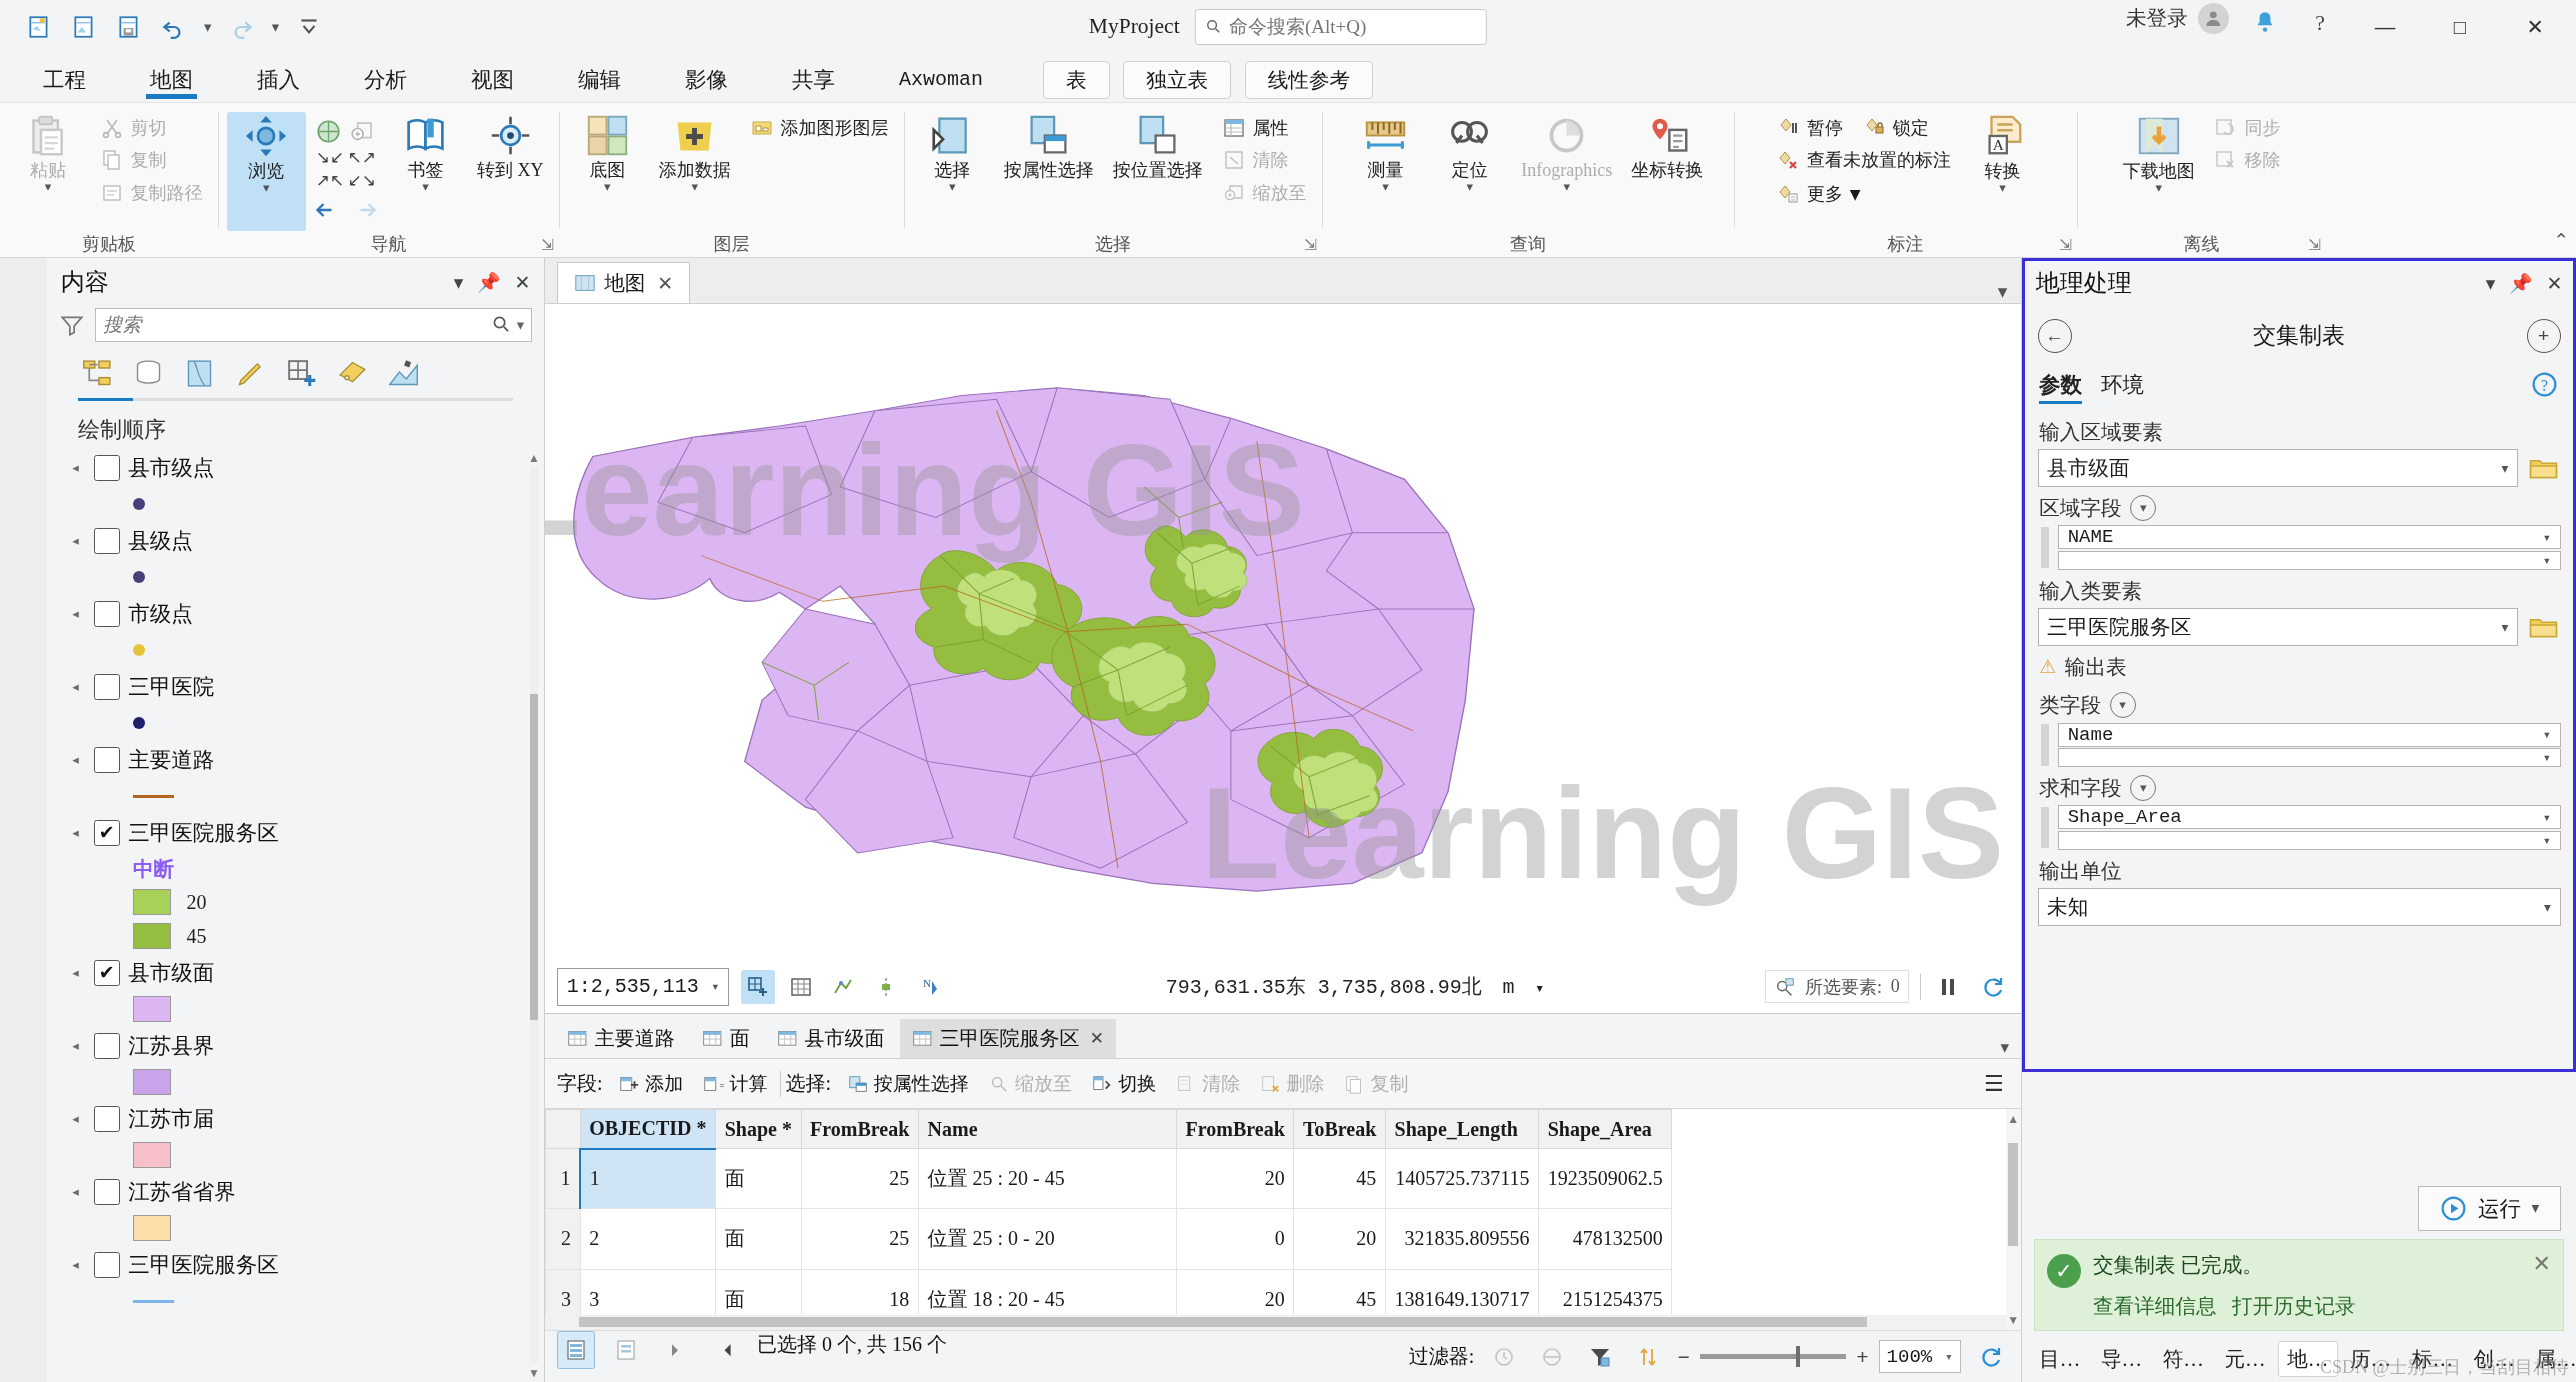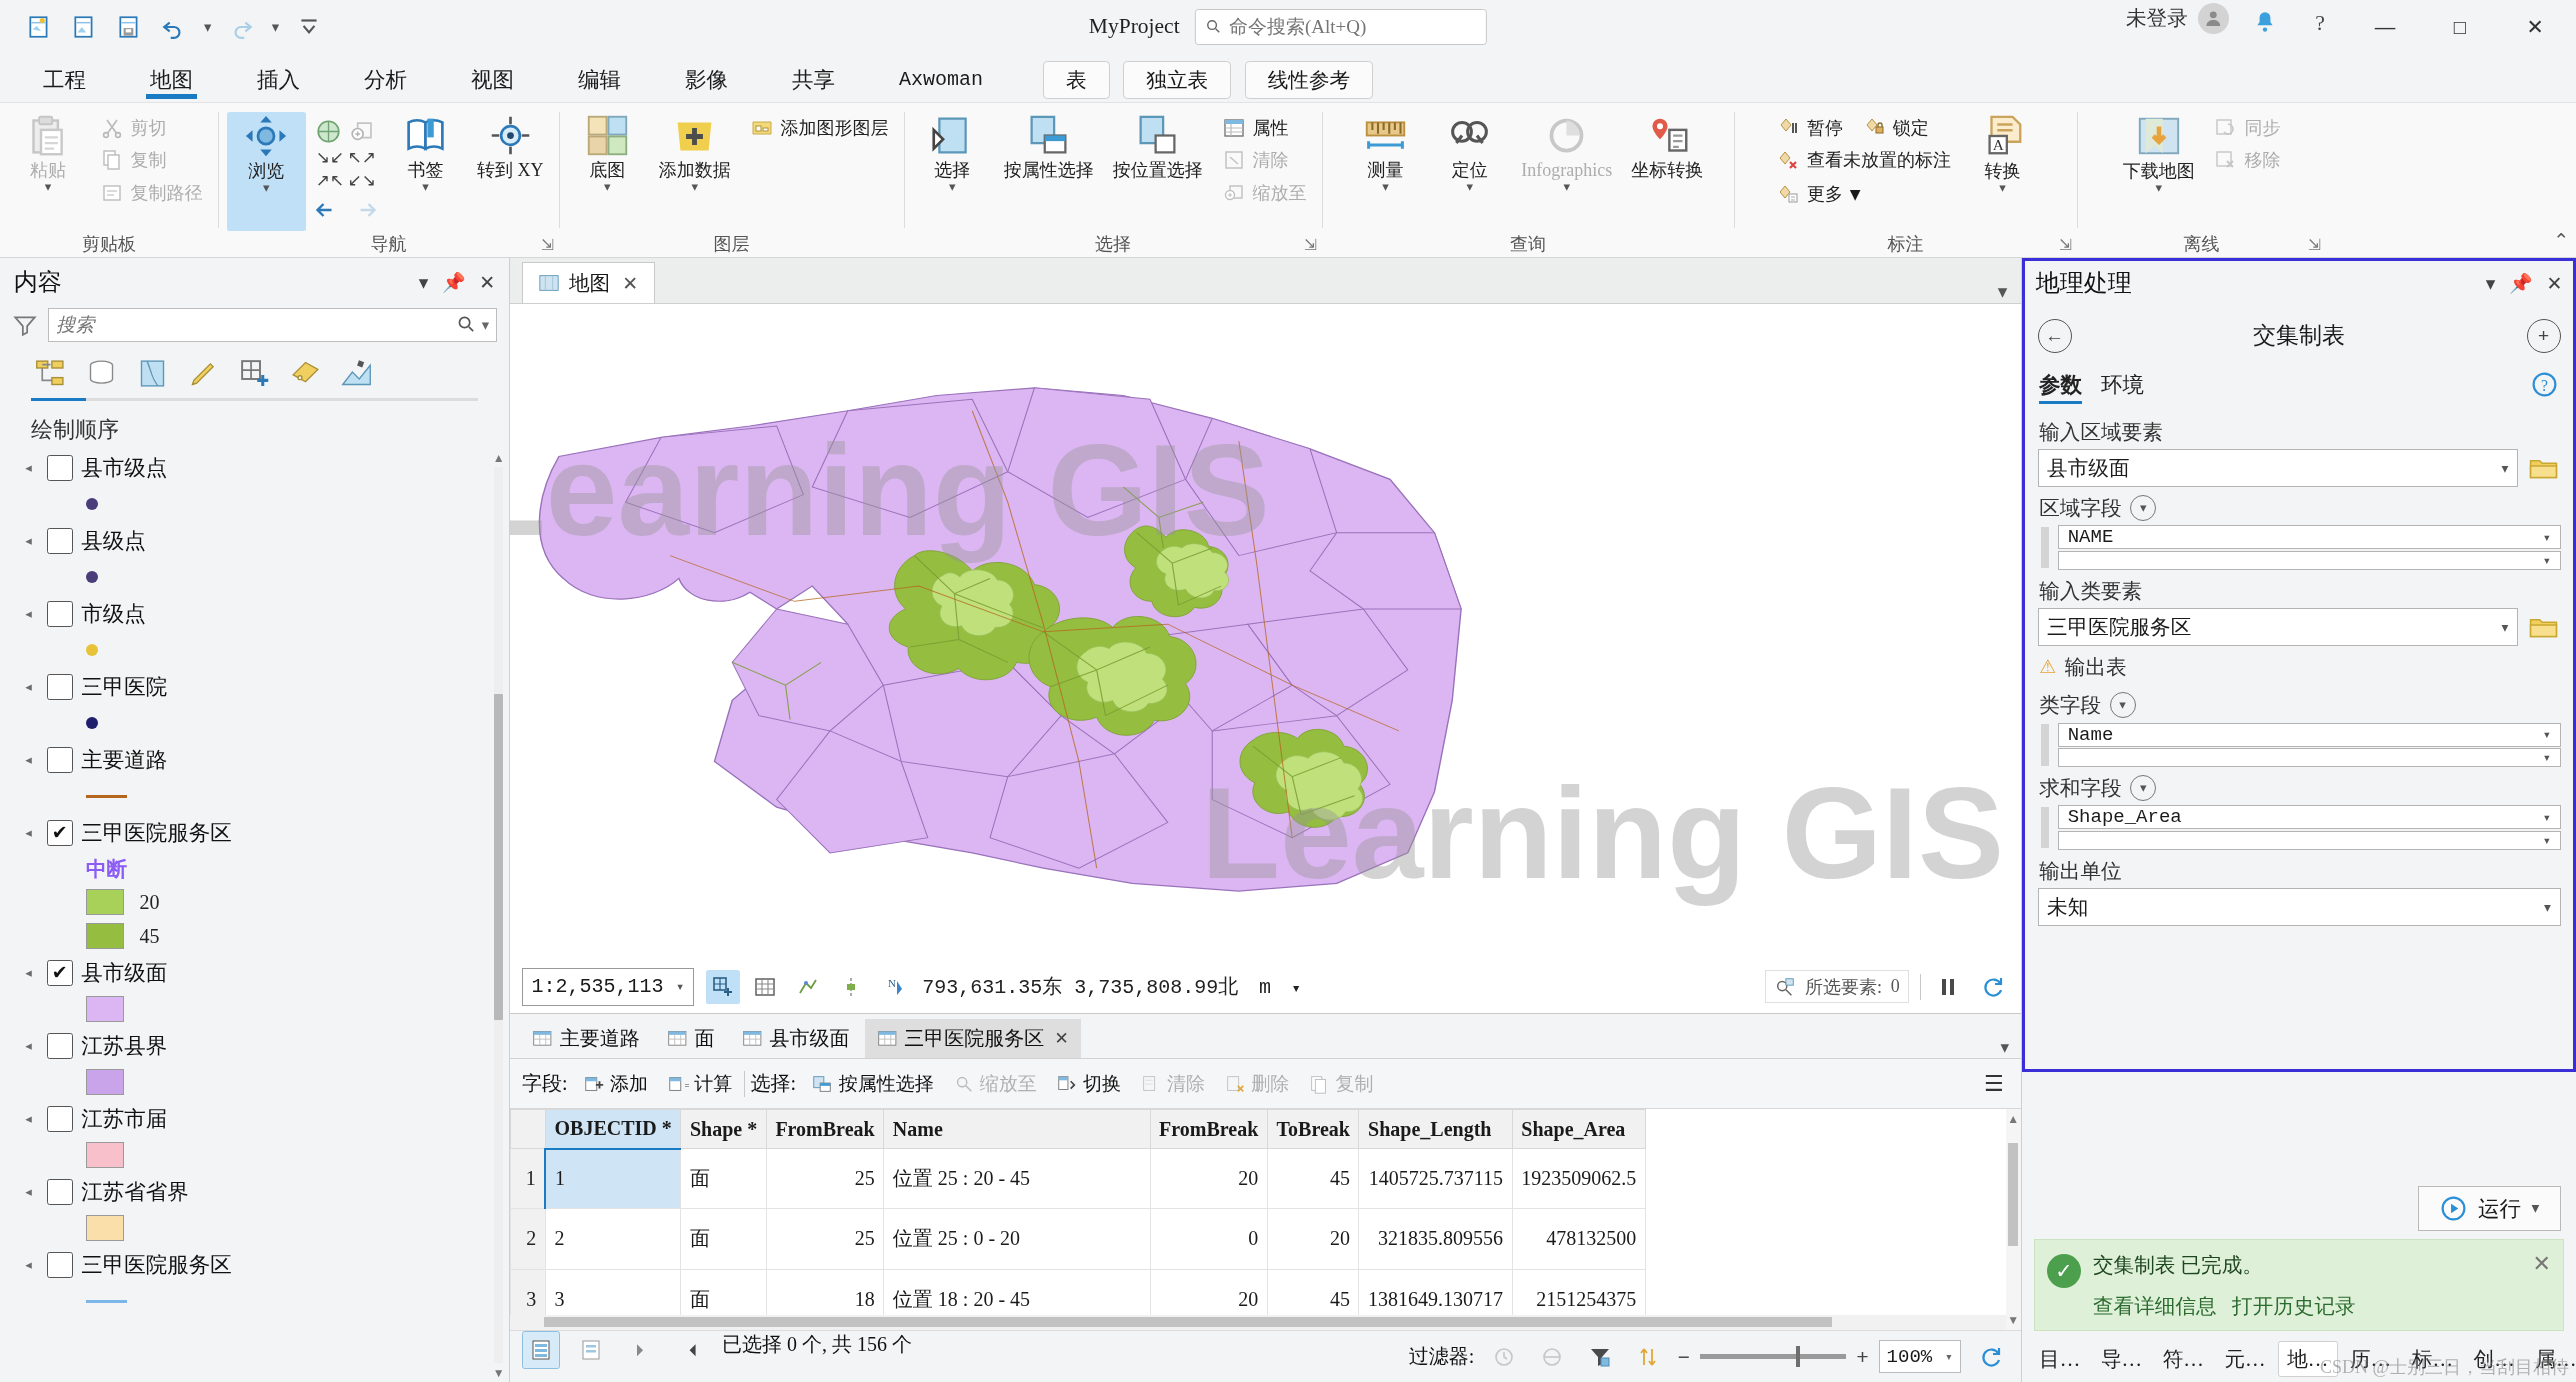--- a/index.html
+++ b/index.html
@@ -49,21 +49,21 @@
   .bigbtn .lab { font-size:18px; color:#222; text-align:center; line-height:1.12; font-family:"Liberation Serif", serif;}
   .bigbtn .car { font-size:13px; color:#555; line-height:0.7;}
   .smallcol { display:flex; flex-direction:column; justify-content:flex-start; gap:3.4px; padding-top:1.7px;}
   .smallbtn { display:flex; align-items:center; gap:6.9px; padding:2.6px 6.9px; cursor:pointer; border-radius:2.6px; min-height:29px;}
   .smallbtn .lab { font-size:18px; color:#222; white-space:nowrap; font-family:"Liberation Serif", serif;}
   .smallbtn.dis .lab { color:#adadad;}
   .ic { display:inline-flex; align-items:center; justify-content:center; flex:0 0 auto;}
   .ribbon-collapse { position:absolute; right:6.9px; bottom:5.2px; font-size:19px; color:#555; cursor:pointer;}
 
   
-  .mainrow { flex:1 1 auto; display:flex; min-height:0; background:#eceded;}
+  .mainrow { flex:1 1 auto; display:flex; min-height:0; background:#eceded;padding-left:47px;}
 
   
   .contents { width:534px; background:#f3f4f5; border-right:0.9px solid #cfcfcf; display:flex; flex-direction:column; position:relative;}
   .panel-head { height:48px; display:flex; align-items:center; padding:0 13.7px; gap:8.6px;}
   .panel-title { font-size:24px; color:#111; font-weight:400; font-family:"Liberation Serif", serif;}
   .panel-head-btns { margin-left:auto; display:flex; align-items:center; gap:13.7px; color:#444;}
   .panel-head-btns span { cursor:pointer; font-size:19px;}
   .c-search { display:flex; align-items:center; gap:10.3px; padding:1.7px 12px 6.9px 12px;}
   .c-search .sinput { flex:1; height:34px; background:#fff; border:0.9px solid #bdbdbd; display:flex; align-items:center; padding:0 6.9px; gap:5.2px;}
   .c-search .sinput input { border:0; outline:0; flex:1; font-style:italic; font-size:19px; color:#8d8d8d; background:transparent; font-family:"Liberation Serif", serif;}
@@ -97,21 +97,21 @@
   .vtab .x { color:#555; font-size:19px; margin-left:3.4px;}
   .vtab-more { margin-left:auto; padding-right:13.7px; color:#555; font-size:19px; cursor:pointer;}
   .mapwrap { flex:1 1 auto; background:#ffffff; position:relative; overflow:hidden; min-height:0;}
   .mapsvg { position:absolute; inset:0; width:100%; height:100%;}
   .wm { position:absolute; color:rgba(150,150,150,.42); font-weight:bold; pointer-events:none; font-family:"Liberation Sans", sans-serif;}
   .mapbar { position:absolute; left:0; right:0; bottom:0; height:53px; display:flex; align-items:center; padding:0 12px; gap:12px; background:rgba(255,255,255,.0);}
   .scalebox { height:38px; min-width:172px; background:#fff; border:0.9px solid #999; display:flex; align-items:center; justify-content:space-between; padding:0 8.6px; font-size:20px; font-family:"Liberation Mono", monospace;}
   .mb-icons { display:flex; align-items:center; gap:8.6px;}
   .mb-ic { width:34px;height:34px;display:flex;align-items:center;justify-content:center;cursor:pointer;border-radius:2.6px;}
   .mb-ic.sel{background:#bfe0f7;}
-  .coords { flex:1; font-size:20px; color:#222; font-family:"Liberation Mono", monospace;}
+  .coords { flex:1; text-align:center; font-size:20px; color:#222; font-family:"Liberation Mono", monospace;}
   .mb-right{display:flex;align-items:center;gap:10.3px;}
   .selcount{display:flex;align-items:center;gap:8.6px;font-size:18px;color:#555;background:#fff;padding:3.4px 8.6px;border:0.9px solid #e0e0e0;font-family:"Liberation Serif", serif;}
   .vsep{width:0.9px;height:26px;background:#c9c9c9;}
 
   
   .attrpanel { height:369px; background:#f3f4f5; border-top:0.9px solid #c9c9c9; display:flex; flex-direction:column; flex:0 0 auto;}
   .attr-tabs { height:45px; display:flex; align-items:flex-end; padding-left:10.3px; gap:3.4px; border-bottom:0.9px solid #d2d2d2;}
   .atab { height:39px; display:flex; align-items:center; gap:6.9px; padding:0 12px; font-size:20px; cursor:pointer; color:#111; font-family:"Liberation Serif", serif;}
   .atab.active { background:#dedede;}
   .atab .x{font-size:17px;color:#444;margin-left:3.4px;}

